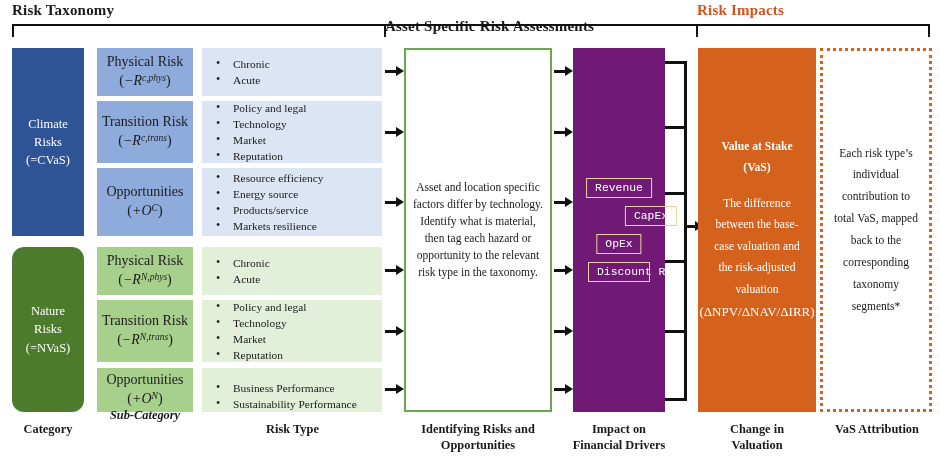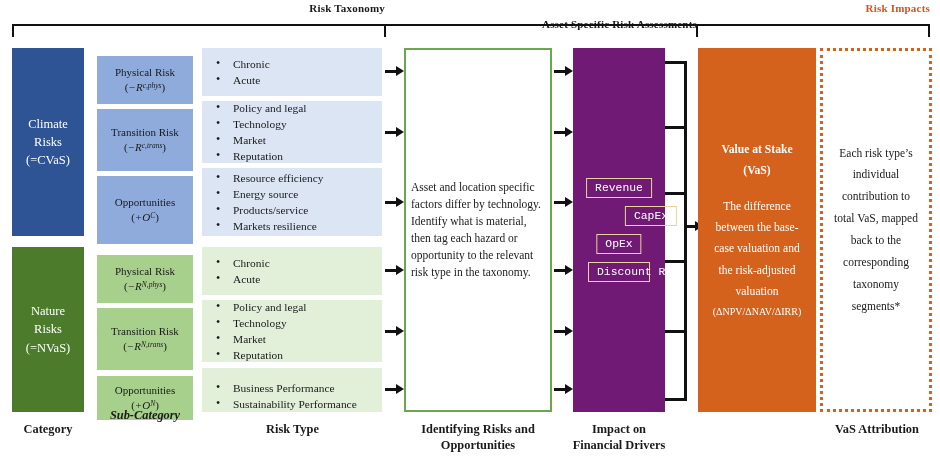--- a/index.html
+++ b/index.html
@@ -7,41 +7,41 @@
     width: 940px; height: 460px;
     background: #ffffff;
     font-family: "Liberation Serif", "DejaVu Serif", serif;
     color: #1a1a1a;
     overflow: hidden;
   }
   #root { position: relative; width: 940px; height: 460px; }
 
   
   .phase-label {
-    position: absolute; text-align: right;
-    font-size: 11px; font-weight: bold; letter-spacing: .2px;
+    position: absolute; text-align: left;
+    font-size: 15px; font-weight: bold; letter-spacing: .2px;
     white-space: nowrap;
   }
   .phase-label.accent { color: #d4541e; }
   .rule { position: absolute; background: #111; }
   .rule-h { height: 2px; }
   .rule-t { width: 2px; height: 13px; }
 
   
   .box { position: absolute; }
   .cat-box {
     display: flex; align-items: center; justify-content: center;
     color: #fff; text-align: center; font-size: 12.5px; line-height: 1.45;
   }
   .cat-climate { background: #2e5496; }
-  .cat-nature  { background: #4c7c2b; }
+  .cat-nature  { background: #4c7c2b; border-radius: 12px; }
 
   .sub-box {
     display: flex; align-items: center; justify-content: center;
-    text-align: center; font-size: 11px; line-height: 1.35; margin-top: 8px;
+    text-align: center; font-size: 14px; line-height: 1.35;
   }
   .sub-climate { background: #8fabdc; }
   .sub-nature  { background: #a8d08d; }
 
   .rt-box {
     display: flex; flex-direction: column; justify-content: center;
     padding-left: 14px; font-size: 11.4px; line-height: 1.42;
   }
   .rt-climate { background: #dce5f3; }
   .rt-nature  { background: #e2efd9; }
@@ -53,21 +53,21 @@
   }
 
   .math { font-style: italic; font-family: "Liberation Serif", serif; }
   .math .paren { font-style: normal; }
   .math sup { font-size: .68em; vertical-align: .42em; font-style: italic; }
 
   
   .green-box {
     border: 2px solid #6aa84f; background: #fff;
     display: flex; align-items: center; justify-content: center;
-    text-align: left; font-size: 11.5px; line-height: 1.48;
+    text-align: center; font-size: 11.5px; line-height: 1.48;
     padding: 0 5px;
   }
   .gold-box { background: #701a75; font-family: Liberation Mono, monospace; }
   .driver {
     position: absolute; left: 50%; transform: translateX(-50%);
     border: 1px solid #e8d49a; color: #ffffff;
     font-size: 11.4px; line-height: 1.25; text-align: center;
     padding: 2px 8px; white-space: nowrap; background: transparent;
   }
 
@@ -308,21 +308,21 @@
   <div class="box vas-box" style="left:698px; top:48px; width:118px; height:364px;">
     <div>
       <div class="ttl">Value at Stake</div>
       <div class="ttl">(VaS)</div>
       <div style="height:14px;"></div>
       <div>The difference</div>
       <div>between the base-</div>
       <div>case valuation and</div>
       <div>the risk-adjusted</div>
       <div>valuation</div>
-      <div style="font-size:10px;font-family:Liberation Serif, serif;">(ΔNPV/ΔNAV/ΔIRR)</div>
+      <div style="font-size:13px;font-family:Liberation Serif, serif;">(ΔNPV/ΔNAV/ΔIRR)</div>
     </div>
   </div>
 
   <div class="box attr-box" style="left:820px; top:48px; width:112px; height:364px;">
     <div>
       <div>Each risk type’s</div>
       <div>individual</div>
       <div>contribution to</div>
       <div>total VaS, mapped</div>
       <div>back to the</div>
@@ -342,17 +342,21 @@
     <div>Risk Type</div>
   </div>
   <div class="cap" style="left:396px; top:421px; width:164px;">
     <div>Identifying Risks and</div>
     <div>Opportunities</div>
   </div>
   <div class="cap" style="left:549px; top:421px; width:140px;">
     <div>Impact on</div>
     <div>Financial Drivers</div>
   </div>
+  <div class="cap" style="left:700px; top:421px; width:114px;">
+    <div>Change in</div>
+    <div>Valuation</div>
+  </div>
   <div class="cap" style="left:818px; top:421px; width:118px;">
     <div>VaS Attribution</div>
   </div>
 
 </div>
 
 </body></html>

